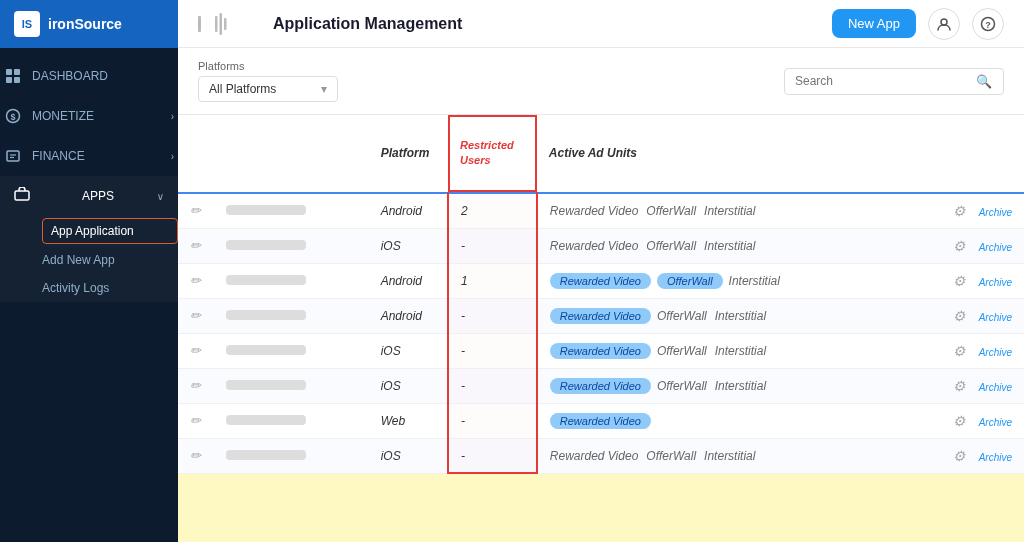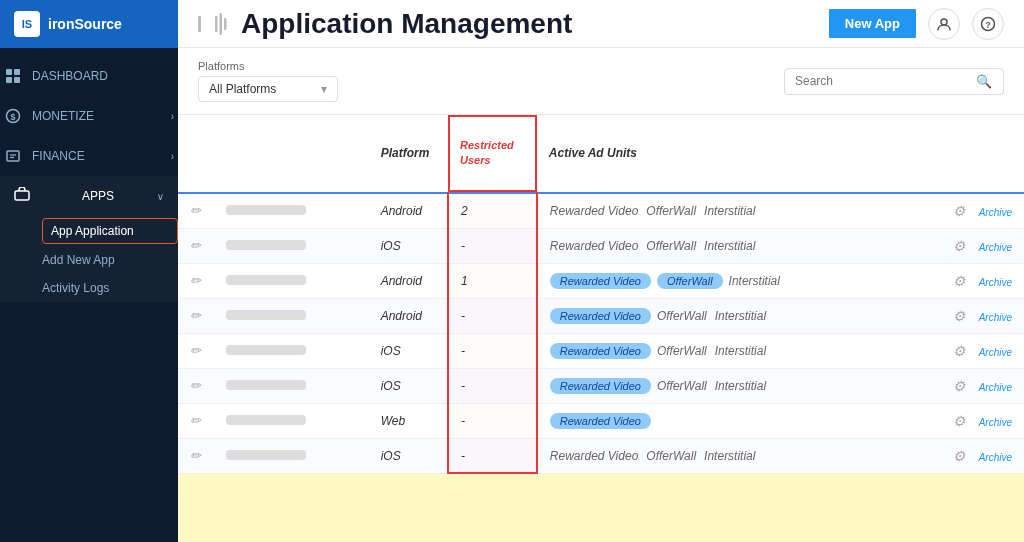--- a/index.html
+++ b/index.html
@@ -25,23 +25,23 @@
     .apps-header .nav-label { flex: 1; margin-left: 40px; }
     .apps-header .chevron { font-size: 10px; color: #8faec8; }
 
     
     .main { flex: 1; display: flex; flex-direction: column; overflow: hidden; }
 
     
     .topbar { height: 48px; background: #fff; display: flex; align-items: center; padding: 0 20px; border-bottom: 1px solid #e8e8e8; flex-shrink: 0; box-shadow: 0 1px 3px rgba(0,0,0,0.08); }
     .topbar-lines { display: flex; flex-direction: column; gap: 3px; margin-right: 14px; }
     .topbar-lines span { display: block; width: 3px; height: 3px; background: #999; border-radius: 50%; }
-    .topbar-title { font-size: 28px; font-weight: 700; color: #1a1a2e; flex: 1; }
+    .topbar-title { font-size: 16px; font-weight: 700; color: #1a1a2e; flex: 1; margin-left: 32px; }
     .topbar-actions { display: flex; align-items: center; gap: 12px; }
-    .btn-new-app { background: #2196f3; color: #fff; border: none; border-radius: 1px; padding: 7px 16px; font-size: 13px; font-weight: 700; cursor: pointer; }
+    .btn-new-app { background: #2196f3; color: #fff; border: none; border-radius: 8px; padding: 7px 16px; font-size: 13px; font-weight: 400; cursor: pointer; }
     .topbar-icon { width: 32px; height: 32px; border: 1px solid #ddd; border-radius: 50%; display: flex; align-items: center; justify-content: center; cursor: pointer; color: #555; font-size: 14px; }
 
     
     .filters-bar { background: #fff; padding: 12px 20px; border-bottom: 1px solid #e8e8e8; display: flex; align-items: center; gap: 16px; flex-shrink: 0; }
     .filter-group { display: flex; flex-direction: column; gap: 4px; }
     .filter-label { font-size: 11px; color: #666; font-weight: 500; }
     .filter-select { display: flex; align-items: center; border: 1px solid #ddd; border-radius: 4px; padding: 5px 10px; background: #fff; cursor: pointer; min-width: 140px; font-size: 12px; color: #333; gap: 6px; }
     .filter-select .chevron { color: #999; margin-left: auto; }
     .search-box { margin-left: auto; display: flex; align-items: center; border: 1px solid #ddd; border-radius: 4px; padding: 5px 10px; background: #fff; min-width: 220px; }
     .search-box input { border: none; outline: none; font-size: 12px; color: #333; flex: 1; background: transparent; }

